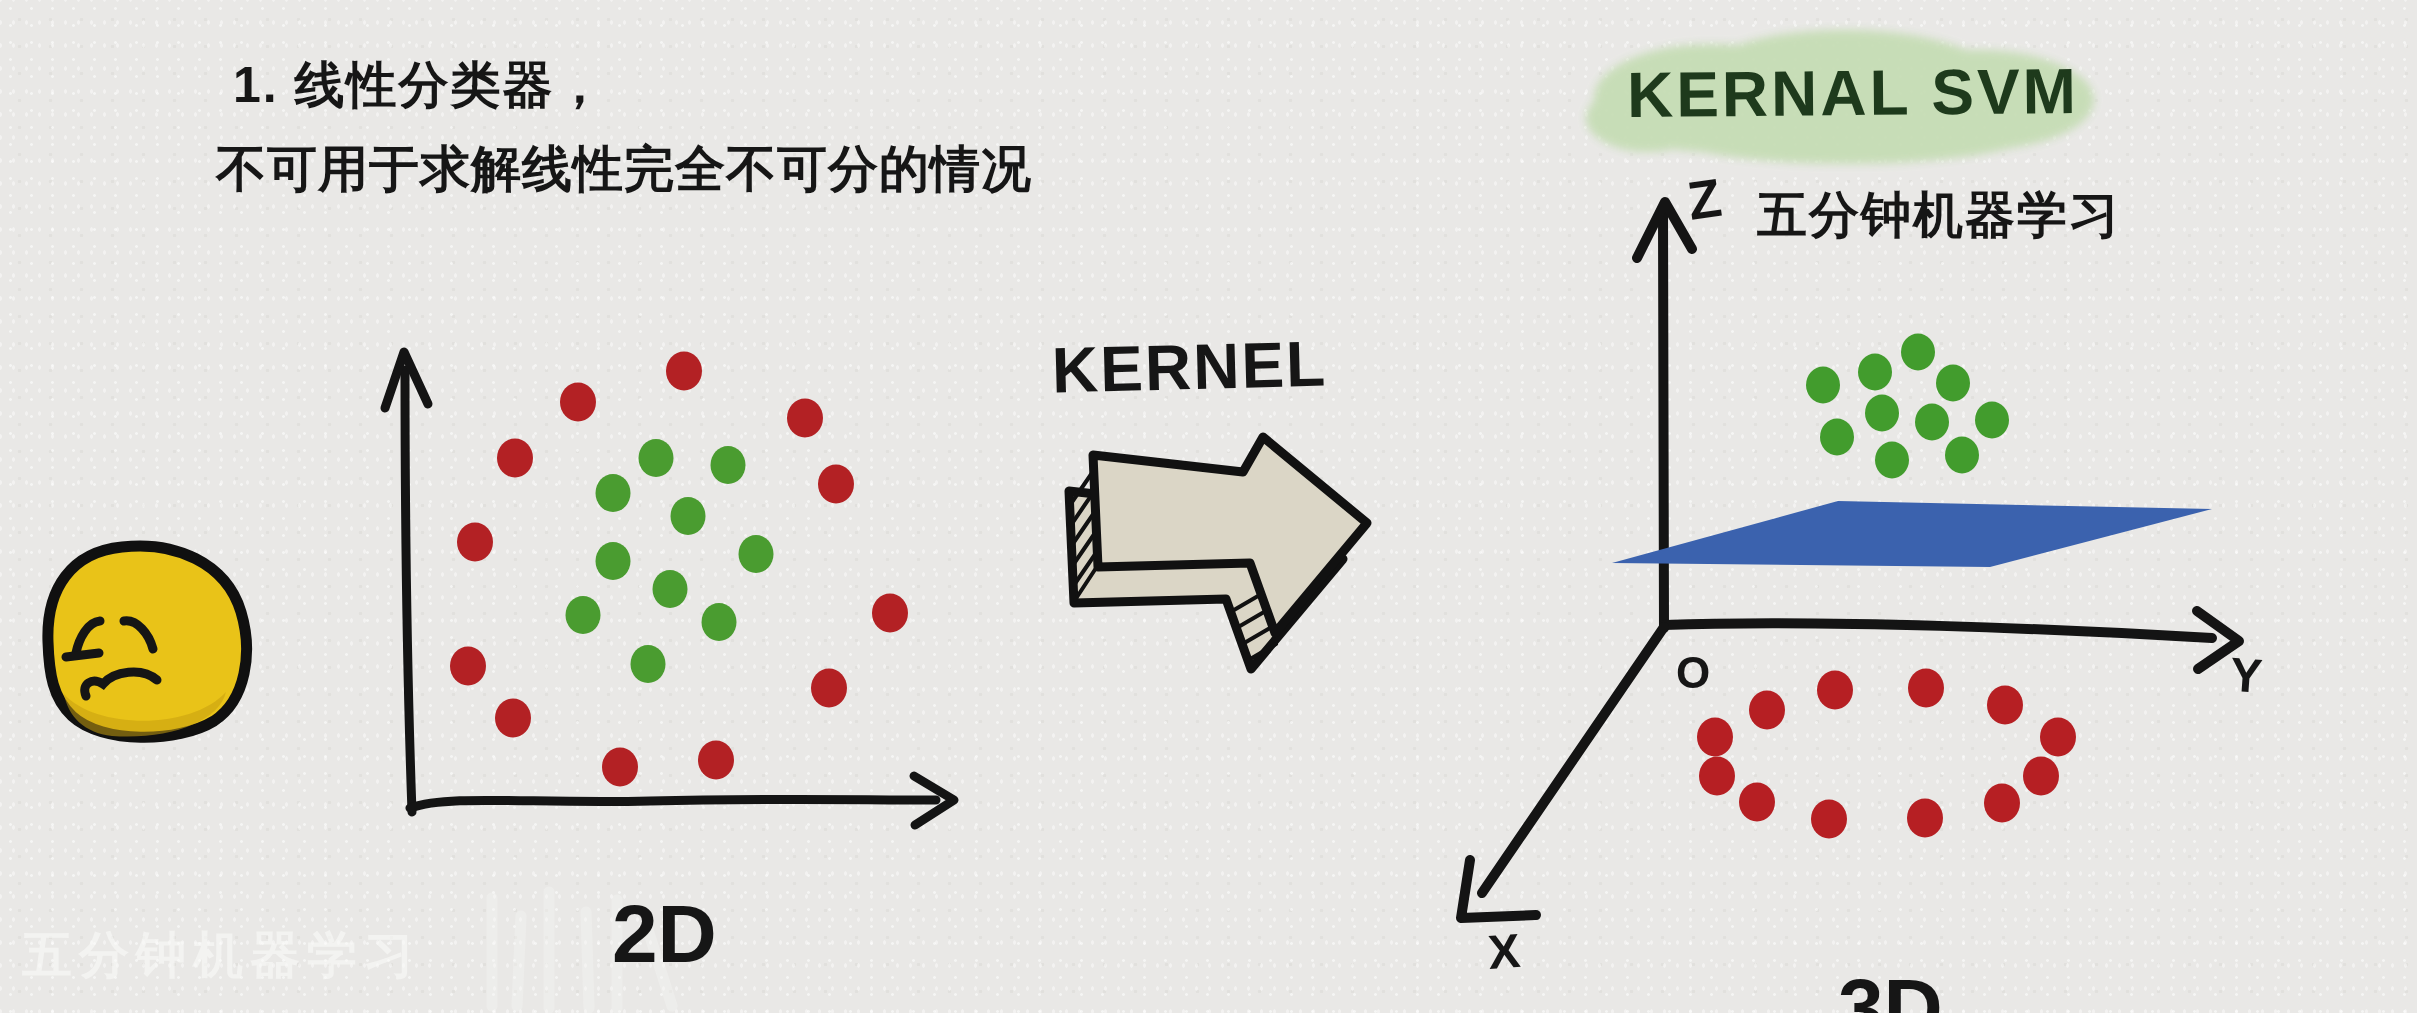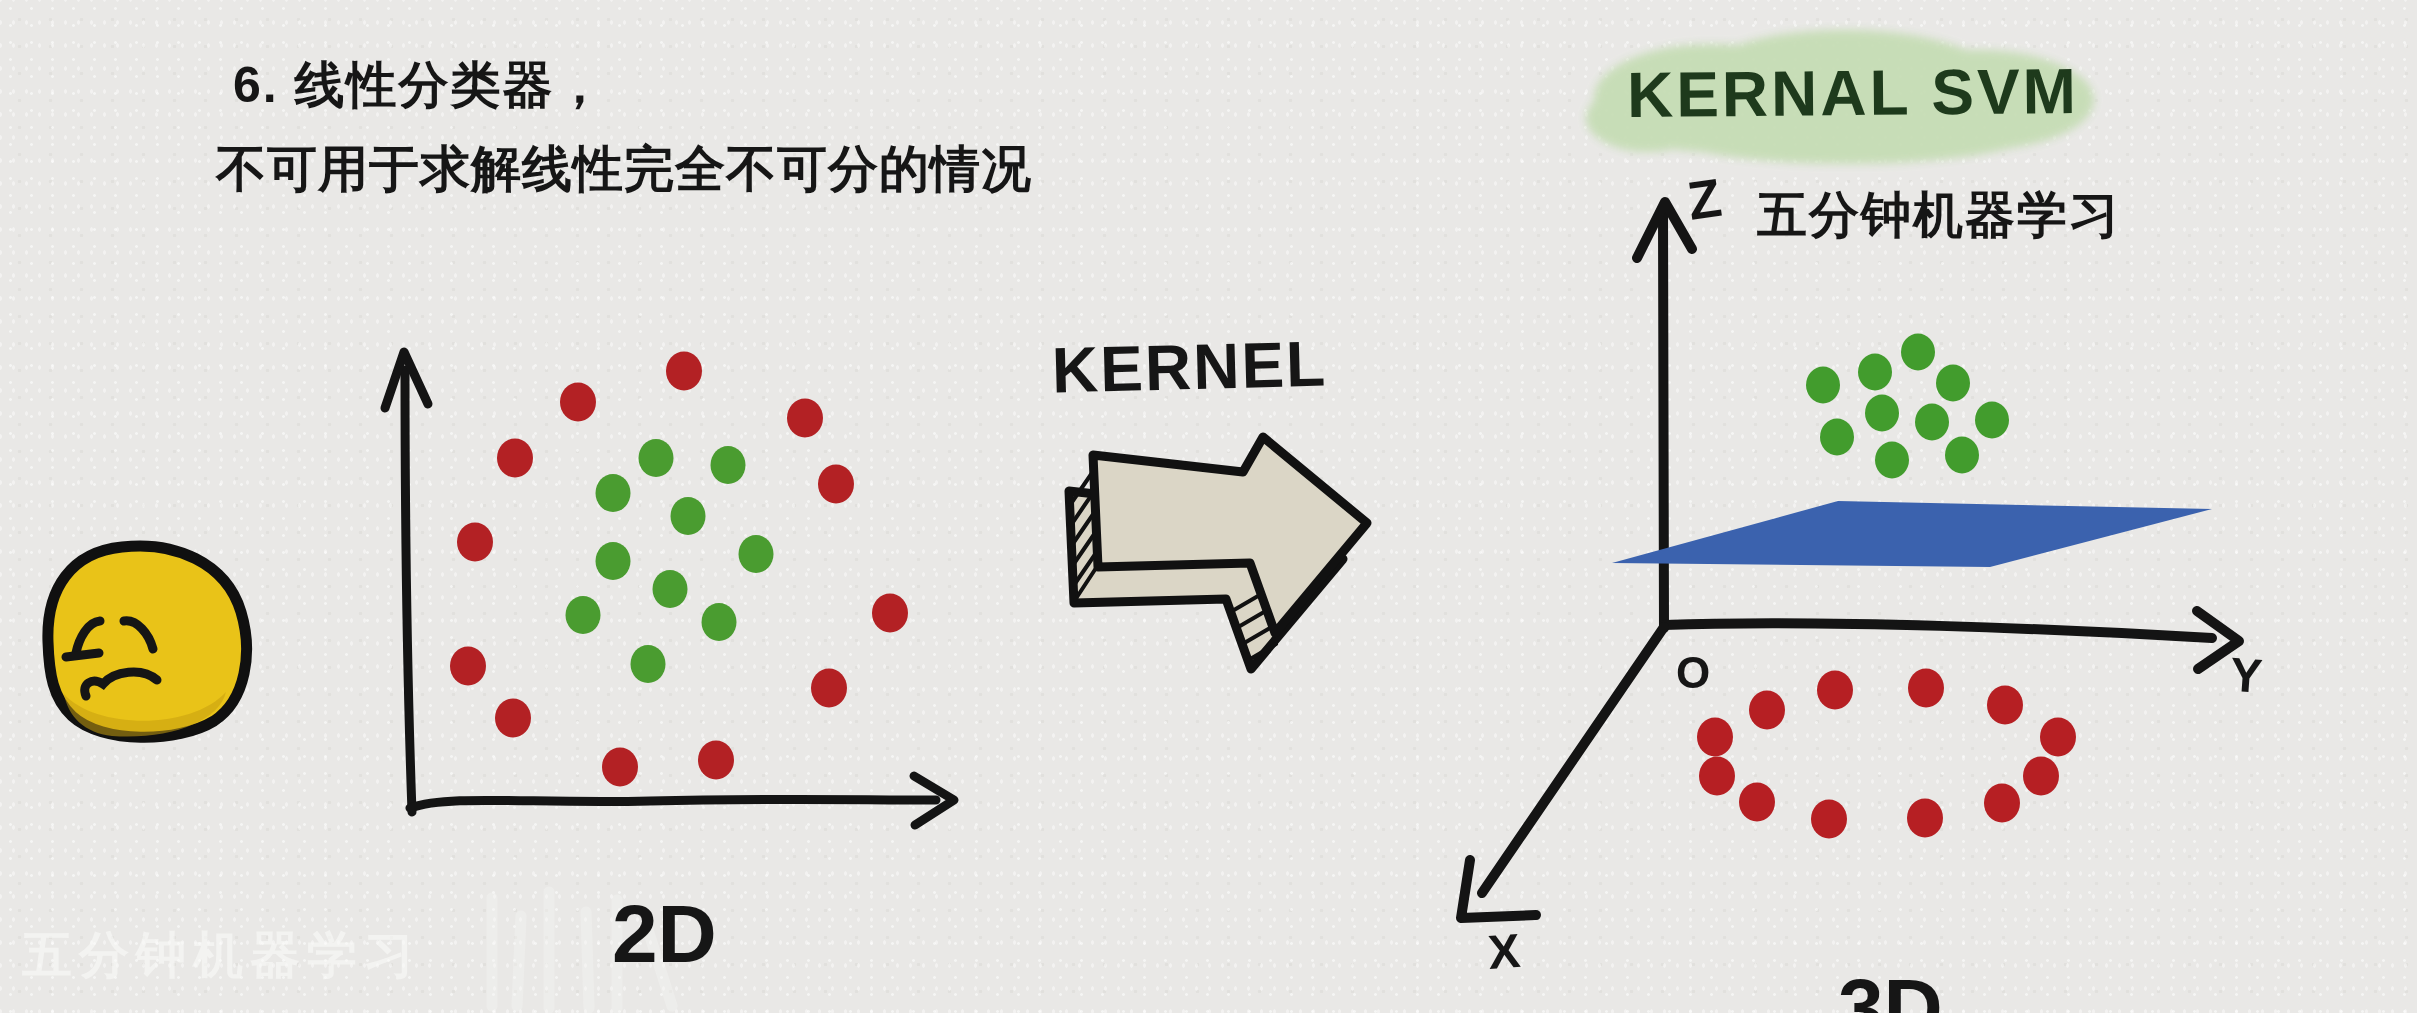--- a/index.html
+++ b/index.html
@@ -150,21 +150,21 @@
   <g stroke="#f6f6f4" opacity="0.38" stroke-width="11" stroke-linecap="round" fill="none">
     <path d="M 492 898 L 492 1006"></path>
     <path d="M 521 916 L 517 1006"></path>
     <path d="M 549 892 L 549 1008"></path>
     <path d="M 586 912 L 589 1008"></path>
     <path d="M 617 900 L 617 1008"></path>
     <path d="M 648 930 L 672 1006"></path>
   </g>
 </svg>
 
-<div class="txt heading1">6. 线性分类器，</div>
+<div class="txt heading1">1. 线性分类器，</div>
 <div class="txt heading2">不可用于求解线性完全不可分的情况</div>
 
 <div class="txt kernel">KERNEL</div>
 
 <div class="txt svmtitle">KERNAL SVM</div>
 <div class="txt subtitle">五分钟机器学习</div>
 
 <div class="txt lbl2d">2D</div>
 <div class="txt lbl3d">3D</div>
 

